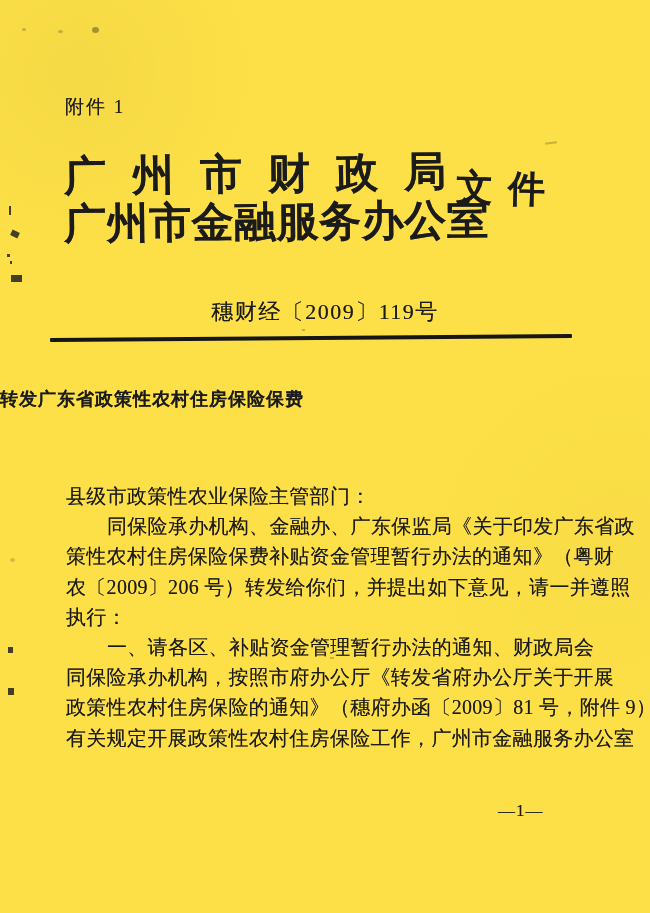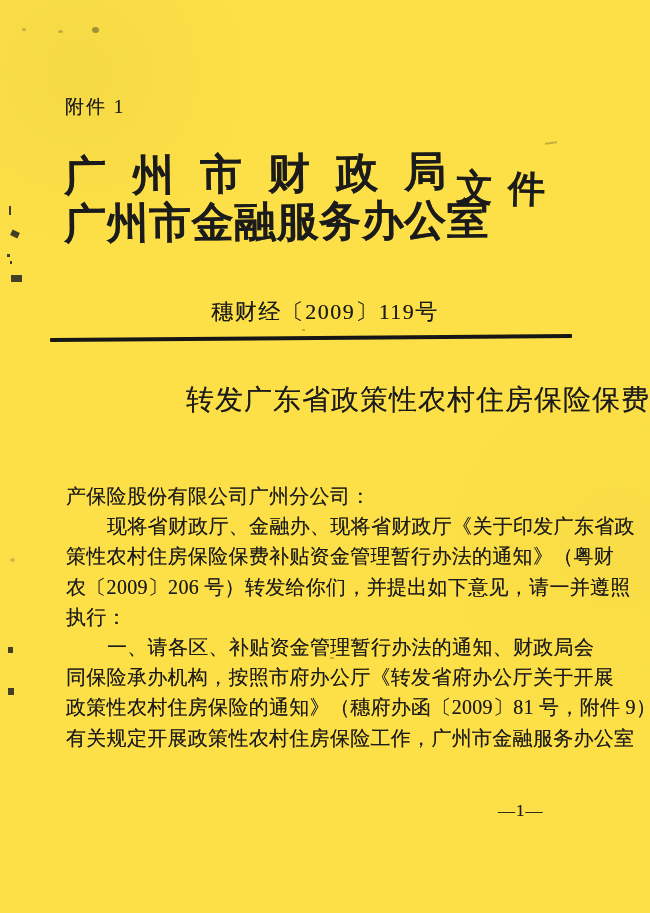--- a/index.html
+++ b/index.html
@@ -53,21 +53,21 @@
   }
 
   .rule {
     position: absolute; left: 50px; top: 336px;
     width: 522px; height: 4px; background: #161616;
     transform: rotate(-0.45deg); border-radius: 1px;
   }
 
   .title {
     position: absolute; left: 0; top: 379px; width: 650px;
-    text-align: right; font-size: 28px; font-weight: normal;
+    text-align: left; font-size: 18px; font-weight: bold;
     line-height: 41px; letter-spacing: 1px;
   }
 
   .body-text {
     position: absolute; left: 66px; top: 481px; width: 535px;
     font-size: 20px; line-height: 30.2px; letter-spacing: 0.3px;
     white-space: nowrap;
   }
   .body-line.indent { text-indent: 41px; }
 
@@ -110,22 +110,22 @@
 
   <div class="docnum ink">穗财经〔2009〕119号</div>
 
   <div class="rule"></div>
 
   <div class="title ink">
     <div>转发广东省政策性农村住房保险保费</div>
   </div>
 
   <div class="body-text ink">
-      <div class="body-line">产保险股份有限公司广州分公司：</div>
-      <div class="body-line indent">现将省财政厅、金融办、现将省财政厅《关于印发广东省政</div>
+      <div class="body-line">县级市政策性农业保险主管部门：</div>
+      <div class="body-line indent">同保险承办机构、金融办、广东保监局《关于印发广东省政</div>
       <div class="body-line">策性农村住房保险保费补贴资金管理暂行办法的通知》（粤财</div>
       <div class="body-line">农〔2009〕206 号）转发给你们，并提出如下意见，请一并遵照</div>
       <div class="body-line">执行：</div>
       <div class="body-line indent">一、请各区、补贴资金管理暂行办法的通知、财政局会</div>
       <div class="body-line">同保险承办机构，按照市府办公厅《转发省府办公厅关于开展</div>
       <div class="body-line">政策性农村住房保险的通知》（穗府办函〔2009〕81 号，附件 9）</div>
       <div class="body-line">有关规定开展政策性农村住房保险工作，广州市金融服务办公室</div>
     </div>
 
   <div class="pagenum ink">—1—</div>

